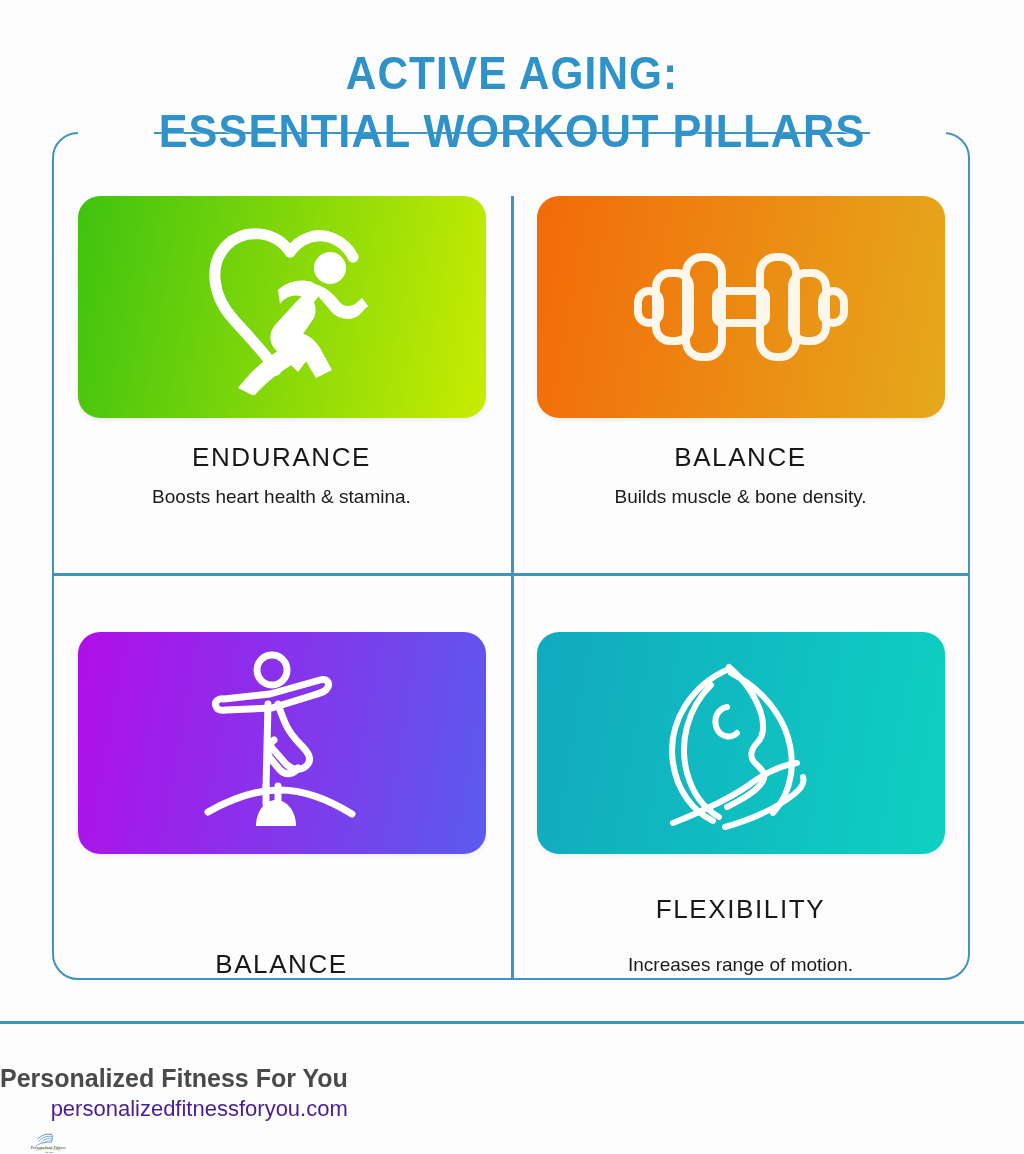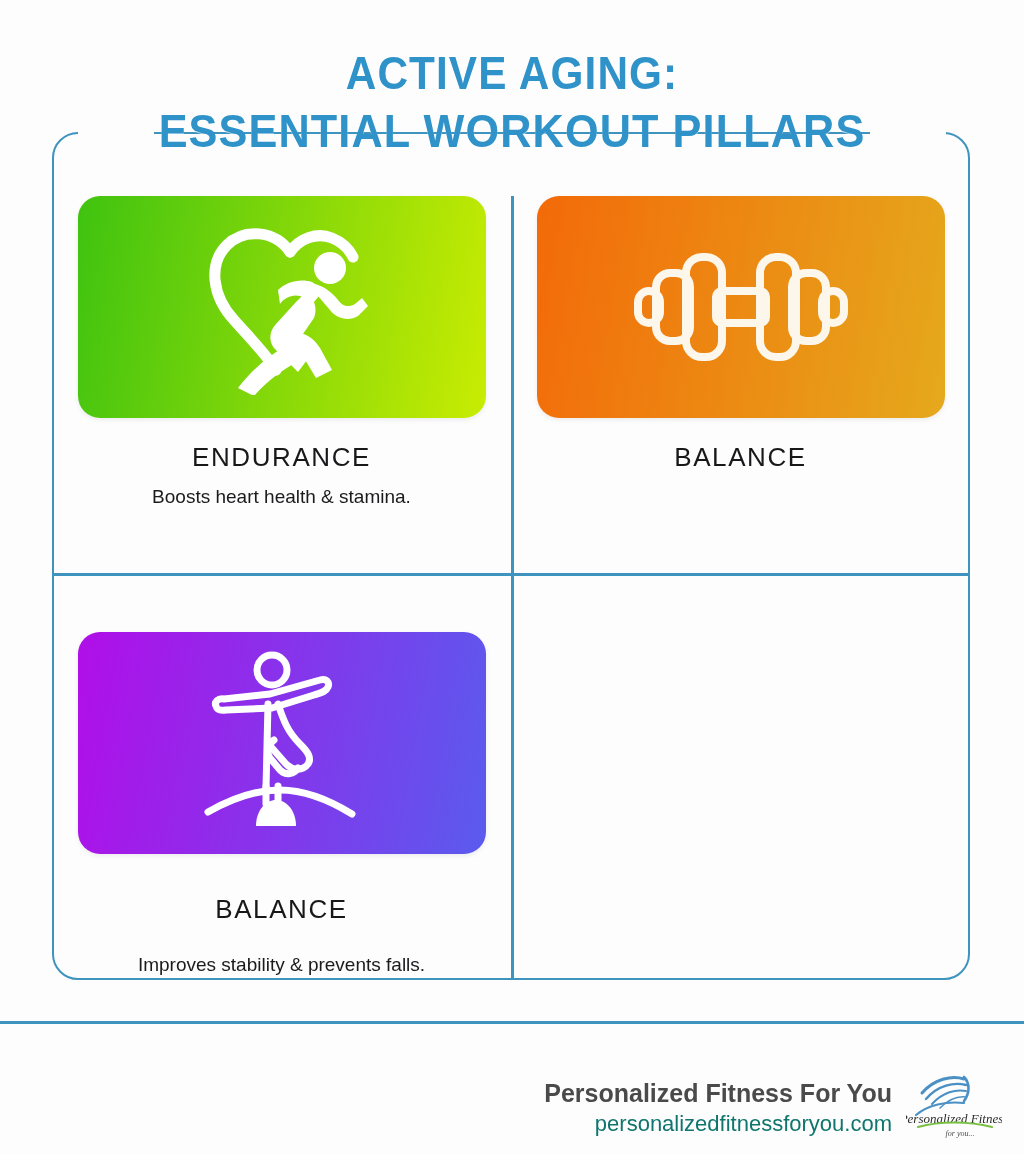--- a/index.html
+++ b/index.html
@@ -99,32 +99,32 @@
     font-family:"Liberation Sans", sans-serif;
   }
 
   
   .footer-rule{
     position:absolute;left:0;top:1021px;width:1024px;height:2.5px;
     background:#3f94bf;
   }
   .footer{
     position:absolute;left:0;top:1048px;width:1024px;height:106px;
-    display:flex;align-items:center;justify-content:flex-end;
-    padding-right:22px;box-sizing:border-box;
+    display:flex;align-items:flex-start;justify-content:flex-end;
+    padding-right:22px;box-sizing:border-box;flex-direction:column;
   }
   .footer-text{
     text-align:right;padding-top:14px;margin-right:14px;
   }
   .footer-brand{
     font-size:25px;font-weight:bold;color:#4a4a4a;line-height:32px;
     font-family:"Liberation Sans", sans-serif;
   }
   .footer-url{
-    font-size:22px;color:#0f766e;line-height:30px;
+    font-size:22px;color:#4c1d95;line-height:30px;
     font-family:"Liberation Sans", sans-serif;
   }
   .footer-logo{width:96px;height:68px;margin-top:8px;}
 </style>
 </head>
 <body style="background: rgb(253, 253, 253);">
 
 <div class="page">
 
   <div class="title-block">
@@ -166,41 +166,58 @@
             <rect x="30" y="26" width="34" height="68" rx="14"></rect>
             <rect x="60" y="10" width="36" height="100" rx="16"></rect>
             <rect x="90" y="44" width="50" height="32" rx="6"></rect>
             <rect x="134" y="10" width="36" height="100" rx="16"></rect>
             <rect x="166" y="26" width="34" height="68" rx="14"></rect>
             <rect x="196" y="44" width="22" height="32" rx="11"></rect>
           </g>
         </svg>
       </div>
       <div class="card-title">BALANCE</div>
+      <div class="card-desc">Builds muscle &amp; bone density.</div>
     </div>
 
     <div class="cell r2">
       <div class="icon-card" id="icon-card-2" style="background: linear-gradient(100deg, rgb(177, 14, 232) 0%, rgb(90, 91, 238) 100%);">
         <svg width="160" height="190" viewBox="0 0 160 190">
           <g fill="none" stroke="#ffffff" stroke-width="7" stroke-linecap="round" stroke-linejoin="round">
             <circle cx="70" cy="22" r="15"></circle>
             <path d="M14 58 C12 54 16 50 22 51 L68 46 L118 32 C124 30 128 34 126 39 C124 44 118 45 112 47 L70 60 L24 62 C18 63 15 62 14 58 Z"></path>
             <path d="M66 56 L64 140"></path>
             <path d="M76 56 C82 74 86 84 98 96 C106 104 110 110 106 116 C100 124 90 122 84 116 L70 100"></path>
             <path d="M72 92 C66 96 64 104 68 110 L78 122 C84 128 92 126 96 120"></path>
             <path d="M6 164 C34 148 58 142 78 142 C100 142 124 150 150 166"></path>
           </g>
           <path d="M54 178 C54 162 64 152 74 152 C84 152 94 162 94 178 Z" fill="#ffffff"></path>
           <path d="M64 138 L64 156 M76 138 L76 156" stroke="#ffffff" stroke-width="7" stroke-linecap="round"></path>
         </svg>
       </div>
       <div class="card-title">BALANCE</div>
-      <div class="card-desc">Improves stability &amp; prevents falls.</div>
-    </div>
-
+    </div>
+
+    <div class="cell r2">
+      <div class="icon-card" id="icon-card-3" style="background: linear-gradient(100deg, rgb(18, 169, 191) 0%, rgb(14, 208, 194) 100%);">
+        <svg width="180" height="185" viewBox="0 0 180 185">
+          <g fill="none" stroke="#ffffff" stroke-width="6" stroke-linecap="round" stroke-linejoin="round">
+            <path d="M78 18 C40 34 16 72 22 112 C26 140 42 160 62 170"></path>
+            <path d="M80 22 C104 34 124 54 134 78 C146 108 142 140 122 162"></path>
+            <path d="M60 34 C36 58 28 92 36 122 C42 144 54 158 68 166"></path>
+            <path d="M78 16 C92 28 104 44 110 62 C114 76 112 86 106 92 C100 98 98 106 104 112 C110 118 116 122 112 130 C106 140 92 148 76 156"></path>
+            <path d="M76 56 C66 58 62 68 66 78 C70 86 80 88 86 82"></path>
+            <path d="M22 172 C52 160 78 148 98 134 C114 122 130 114 146 112"></path>
+            <path d="M74 176 C102 168 124 158 142 144 C150 138 154 132 152 126"></path>
+          </g>
+        </svg>
+      </div>
+      <div class="card-title">FLEXIBILITY</div>
+      <div class="card-desc">Increases range of motion.</div>
+    </div>
 
   </div>
 
   <div class="footer-rule" style="background: rgb(63, 148, 191);"></div>
   <div class="footer">
     <div class="footer-text">
       <div class="footer-brand">Personalized Fitness For You</div>
       <div class="footer-url">personalizedfitnessforyou.com</div>
     </div>
     <svg class="footer-logo" viewBox="0 0 96 68">

